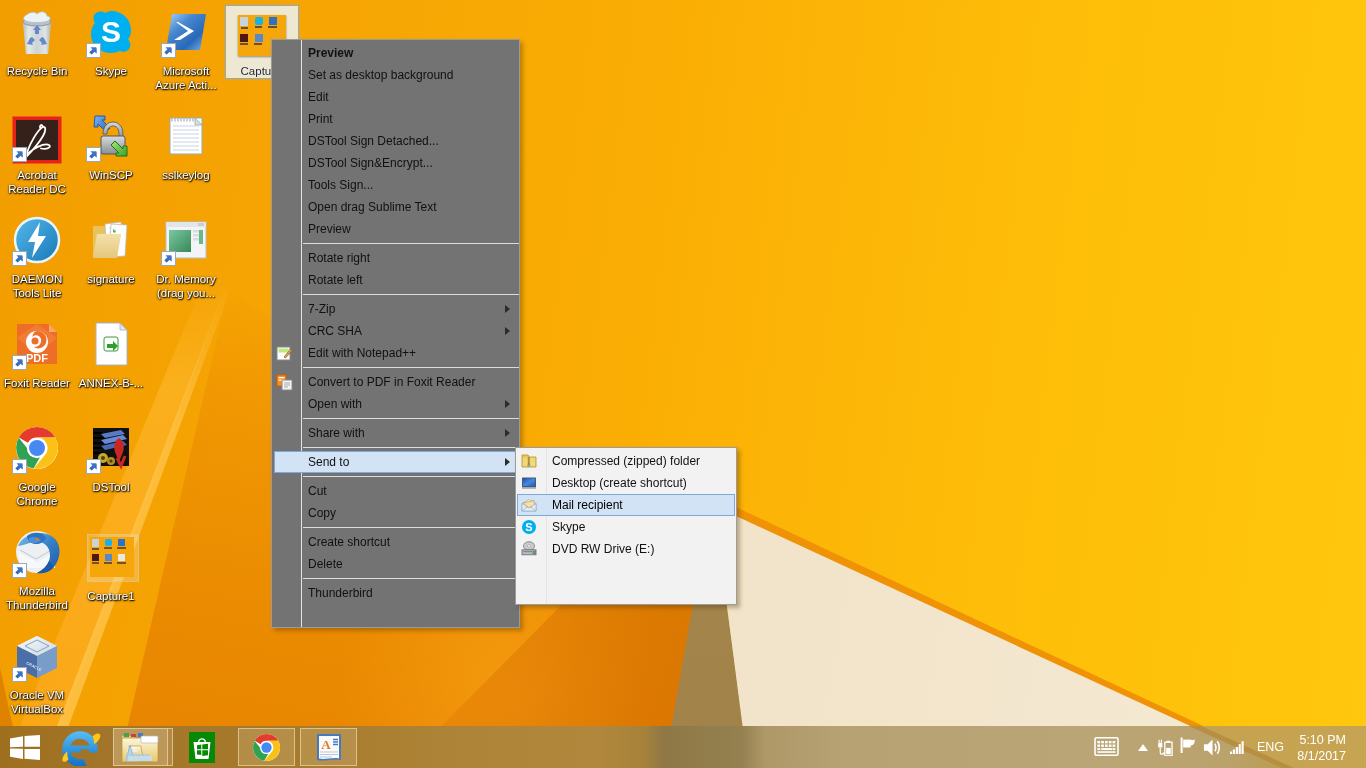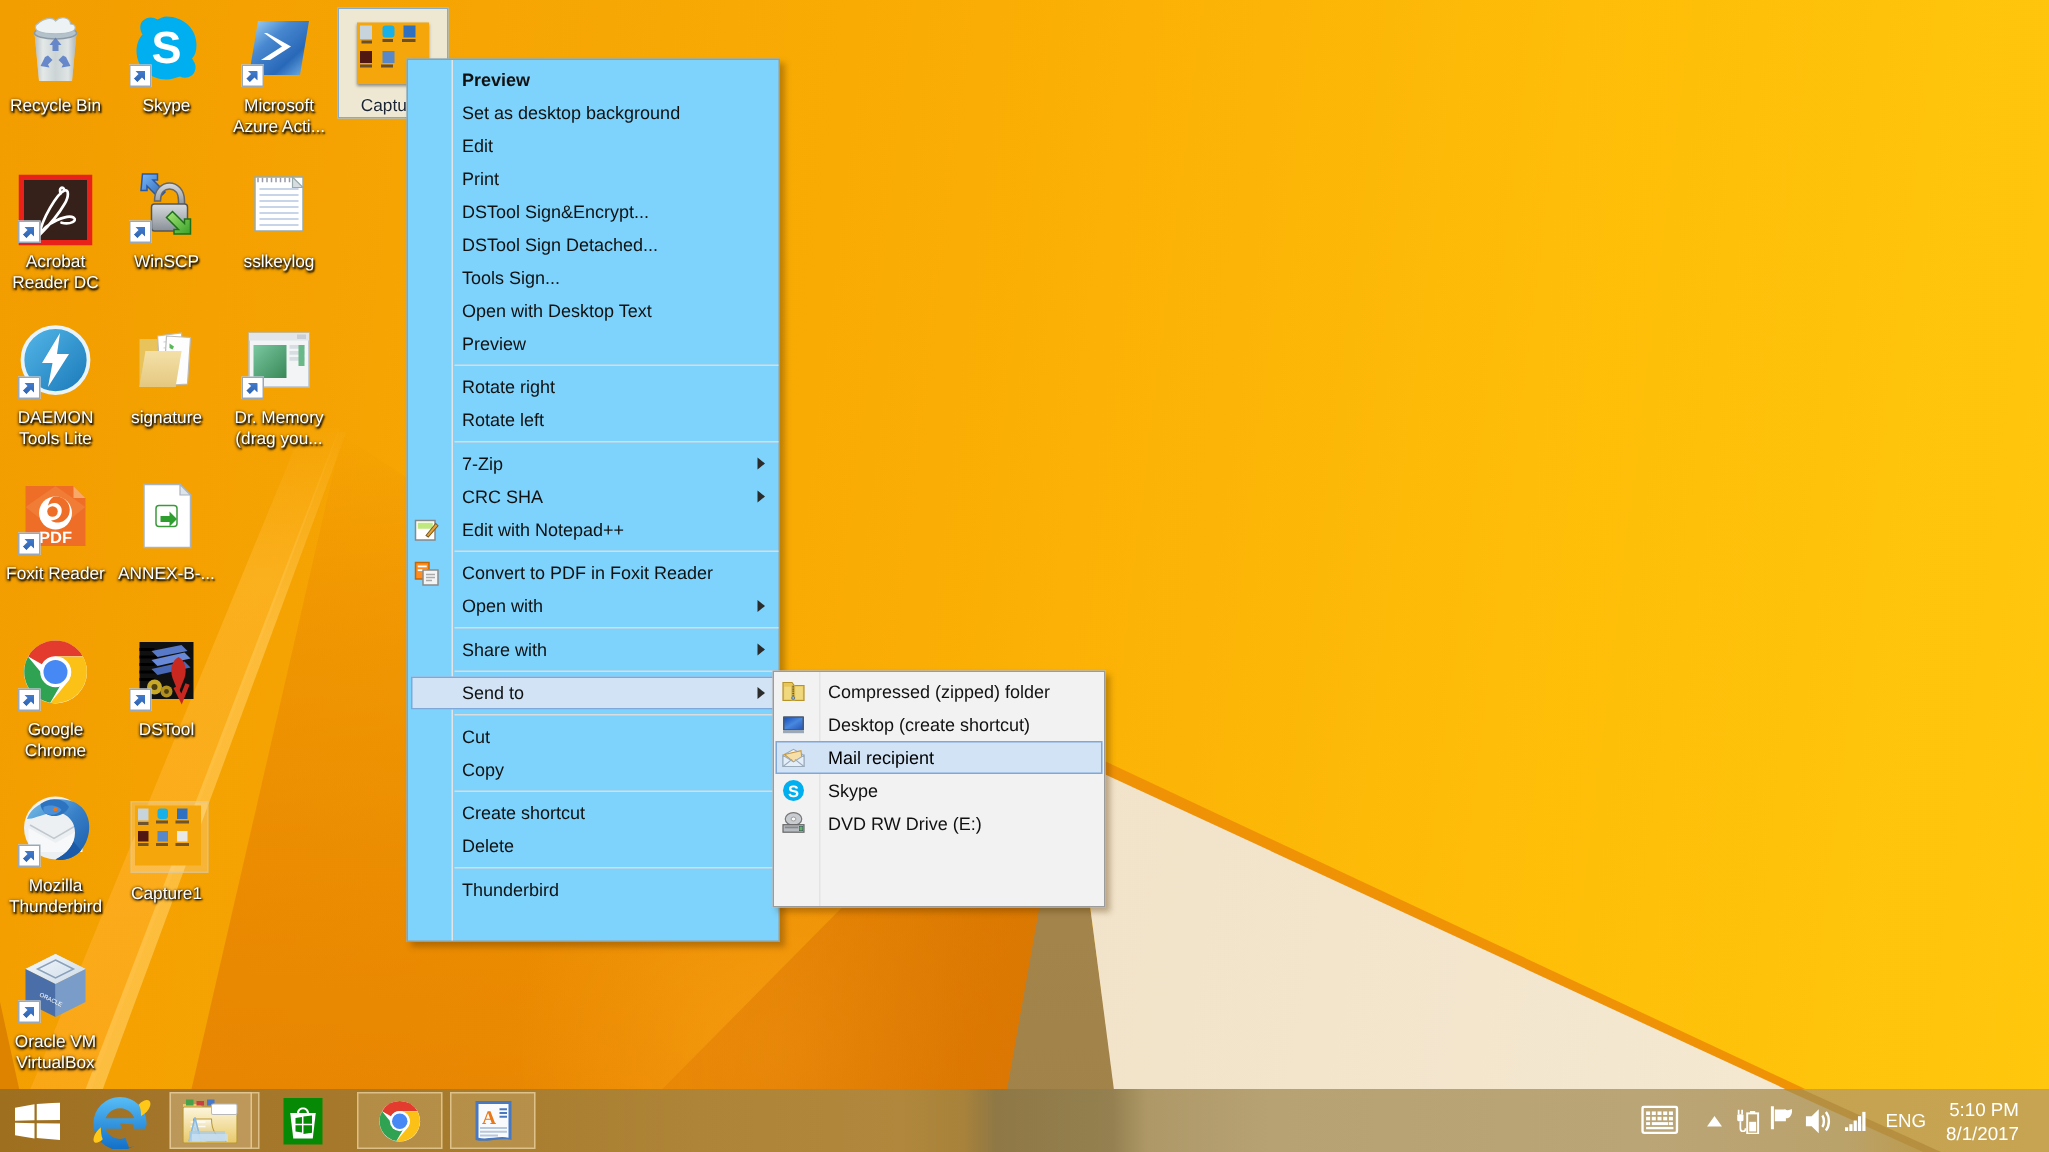--- a/index.html
+++ b/index.html
@@ -27,21 +27,21 @@
 
 .cell{position:absolute;width:76px;text-align:center;}
 .lbl{position:absolute;top:57px;left:-12px;width:100px;text-align:center;font-size:11.5px;line-height:13.5px;color:#fff;
  text-shadow:0 1px 2px rgba(0,0,0,0.9),0 0 2px rgba(0,0,0,0.55),1px 1px 1px rgba(0,0,0,0.75);}
 .ico{position:absolute;left:14px;top:0;width:48px;height:48px;}
 .sc{position:absolute;left:13px;top:35px;width:15px;height:15px;background:#fff;border:1px solid #9aa8b8;box-sizing:border-box;}
 .sc:after{content:"";position:absolute;left:2px;top:2px;width:9px;height:9px;
  background:linear-gradient(135deg,#4A86D8 0%,#2A5CA8 100%);
  clip-path:polygon(50% 0,100% 50%,68% 50%,68% 100%,32% 100%,32% 50%,0 50%);transform:rotate(45deg);}
 
-#menu{position:absolute;left:271px;top:39px;width:247px;height:587px;background:#7dd3fc;
+#menu{position:absolute;left:271px;top:39px;width:247px;height:587px;background:#737373;
  border:1px solid #9B9B9B;box-shadow:3px 3px 4px rgba(80,50,0,0.35);}
 #menu .gut{position:absolute;left:29px;top:0;bottom:0;width:1px;background:#E4E4E4;}
 .mi{position:relative;height:22px;line-height:22px;padding-left:36px;font-size:12px;color:#111;}
 .msep{height:1px;background:#DCDCDC;margin:3px 0 3px 31px;}
 .mpad{height:2px;}
 .arr{position:absolute;left:233px;top:7px;width:0;height:0;border-left:5px solid #2b2b2b;border-top:4px solid transparent;border-bottom:4px solid transparent;}
 .hil{position:absolute;left:2px;right:2px;top:0;height:22px;background:#D2E3F5;border:1px solid #7EA8DA;box-sizing:border-box;}
 
 #smenu{position:absolute;left:515px;top:447px;width:220px;height:156px;background:#F2F2F2;
  border:1px solid #9B9B9B;box-shadow:3px 3px 4px rgba(80,50,0,0.35);}
@@ -469,24 +469,24 @@
   <div class="abs tray" style="left:1257px;top:14px;font-size:12.5px;color:#fff">ENG</div>
   <div class="abs" style="left:1280px;top:7px;width:66px;text-align:right;font-size:12.5px;line-height:15.5px;color:#fff">5:10 PM<br>8/1/2017</div>
  </div>
  <div id="menu">
   <div class="gut"></div>
   <div class="mpad"></div>
   <div class="mi" style="font-weight:bold">Preview</div>
   <div class="mi">Set as desktop background</div>
   <div class="mi">Edit</div>
   <div class="mi">Print</div>
+  <div class="mi">DSTool Sign Detached...</div>
   <div class="mi">DSTool Sign&amp;Encrypt...</div>
-  <div class="mi">DSTool Sign Detached...</div>
   <div class="mi">Tools Sign...</div>
-  <div class="mi">Open with Desktop Text</div>
+  <div class="mi">Open drag Sublime Text</div>
   <div class="mi">Preview</div>
   <div class="msep"></div>
   <div class="mi">Rotate right</div>
   <div class="mi">Rotate left</div>
   <div class="msep"></div>
   <div class="mi">7-Zip<span class="arr"></span></div>
   <div class="mi">CRC SHA<span class="arr"></span></div>
   <div class="mi"><svg class="gico" style="position:absolute;left:4px;top:3px" width="17" height="17" viewBox="0 0 17 17">
           <rect x="1" y="2" width="13" height="13" fill="#fff" stroke="#888" stroke-width="1"></rect>
           <rect x="2.5" y="3.5" width="10" height="4" fill="#BFE97E"></rect>

